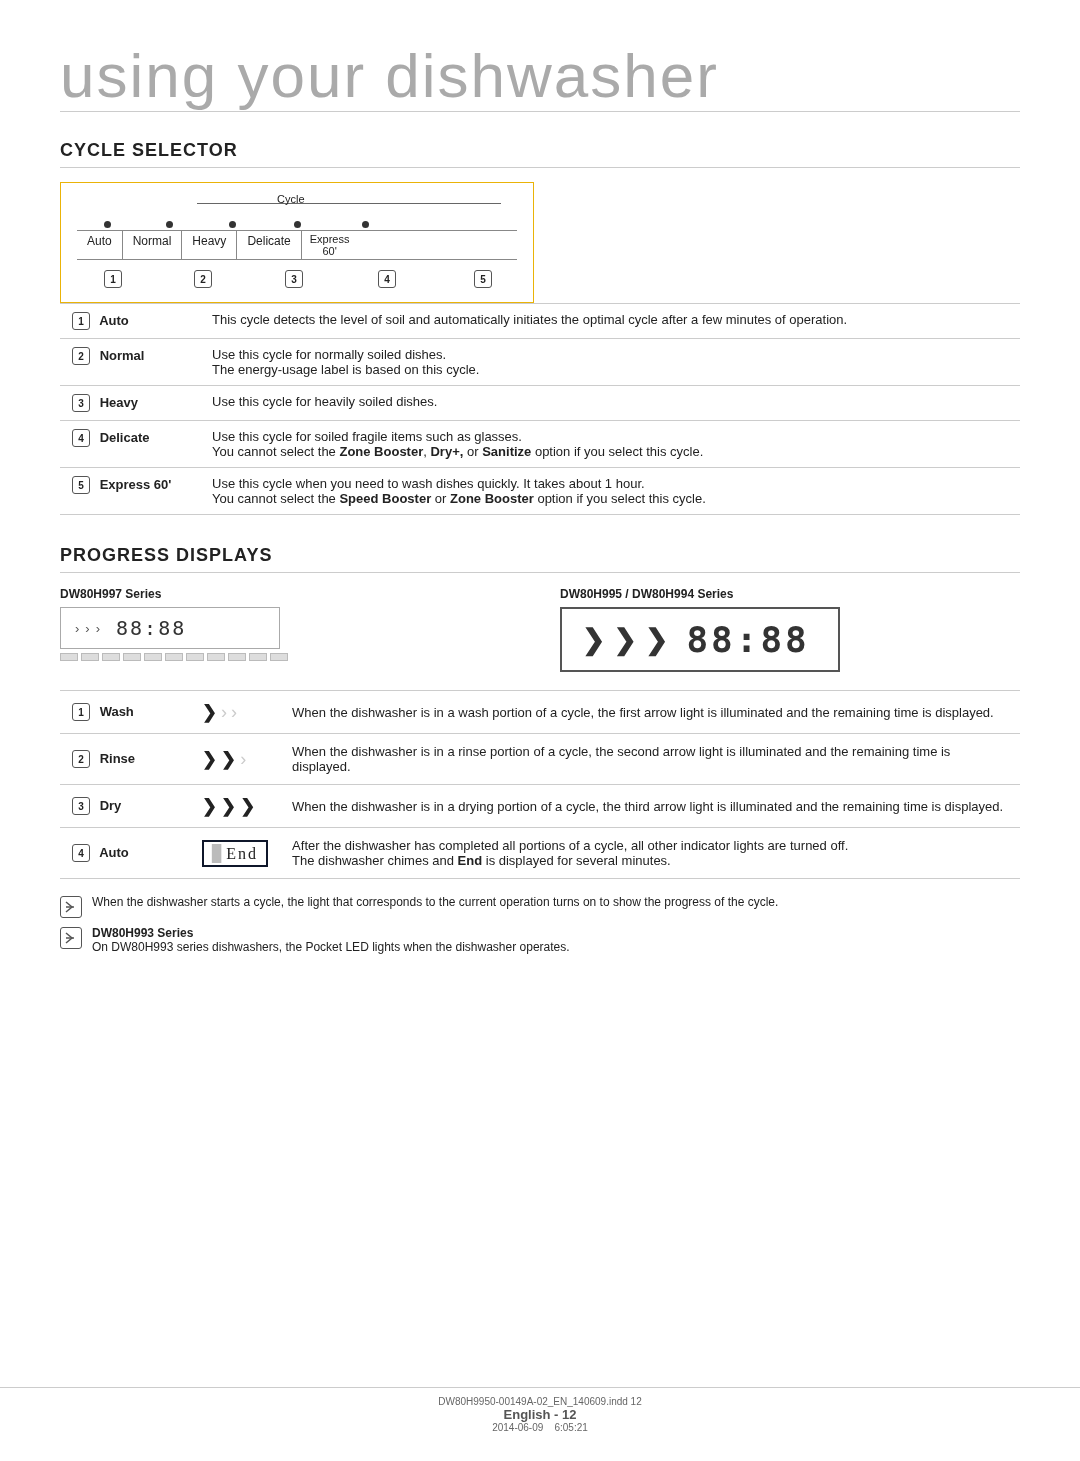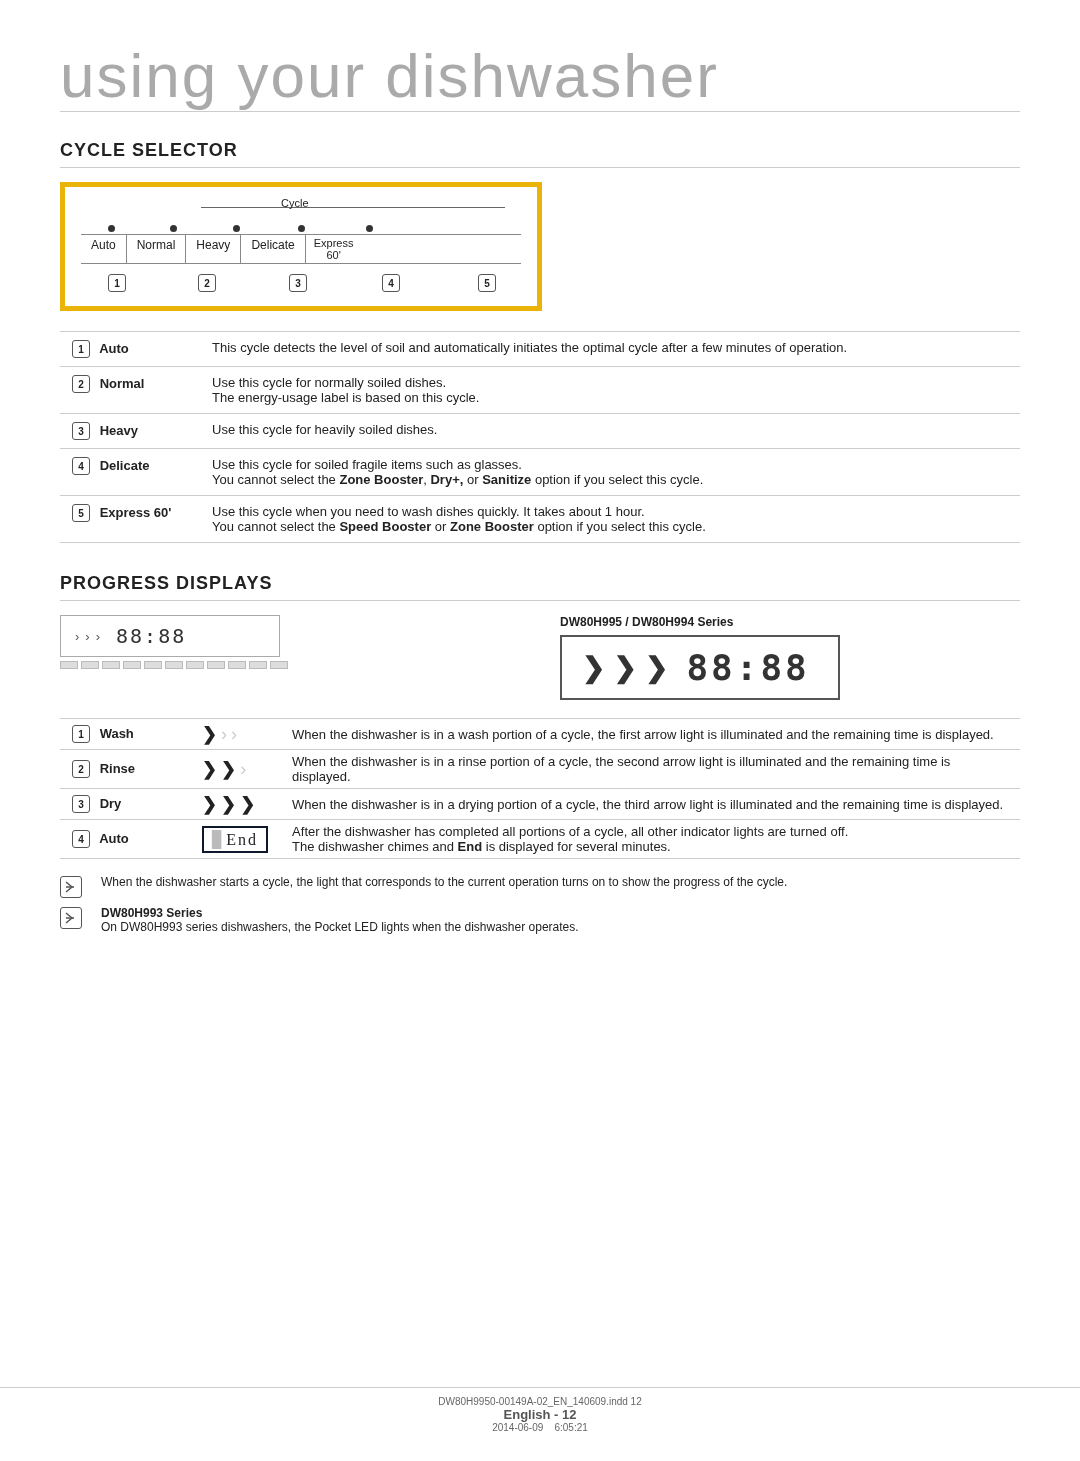--- a/index.html
+++ b/index.html
@@ -30,24 +30,23 @@
       font-size: 18px;
       font-weight: 900;
       letter-spacing: 1px;
       margin-bottom: 14px;
       border-bottom: 1px solid #ccc;
       padding-bottom: 6px;
     }
 
     
     .cycle-diagram {
-      border: 5px solid #eab308;
+      border: 1px solid #eab308;
       display: inline-block;
       padding: 10px 16px 14px 16px;
-      margin-bottom: 20px;
       position: relative;
     }
     .dot {
       width: 7px;
       height: 7px;
       border-radius: 50%;
       background: #333;
       margin-top: 4px;
     }
     .cycle-names-row {
@@ -188,21 +187,21 @@
       border-collapse: collapse;
       margin-bottom: 16px;
     }
     .progress-table tr {
       border-top: 1px solid #ccc;
     }
     .progress-table tr:last-child {
       border-bottom: 1px solid #ccc;
     }
     .progress-table td {
-      padding: 4px 12px;
+      padding: 10px 12px;
       vertical-align: middle;
     }
     .prog-label-cell {
       width: 130px;
       font-weight: bold;
     }
     .prog-arrow-cell {
       width: 90px;
     }
     .arrows-display {
@@ -219,21 +218,21 @@
       border: 2px solid #333;
       padding: 2px 8px;
       display: inline-block;
       letter-spacing: 2px;
     }
 
     
     .note-box {
       display: flex;
       align-items: flex-start;
-      gap: 19px;
+      gap: 10px;
       margin-top: 10px;
       font-size: 12px;
     }
     .note-icon {
       width: 22px;
       height: 22px;
       border: 1px solid #555;
       border-radius: 3px;
       display: flex;
       align-items: center;
@@ -378,20 +377,21 @@
     </tbody>
   </table>
 </section>
 
 <section class="progress-section">
   <h2 class="section-heading">PROGRESS DISPLAYS</h2>
 
   <div class="displays-row">
 
     <div class="display-block">
+      <div class="display-series-label">DW80H997 Series</div>
       <div class="display-box">
         <div class="arrow-indicators">
           <span>›</span>
           <span>›</span>
           <span>›</span>
         </div>
         <div class="time-display">88:88</div>
       </div>
       <div class="segment-bars">
         <div class="segment-bar"></div>

